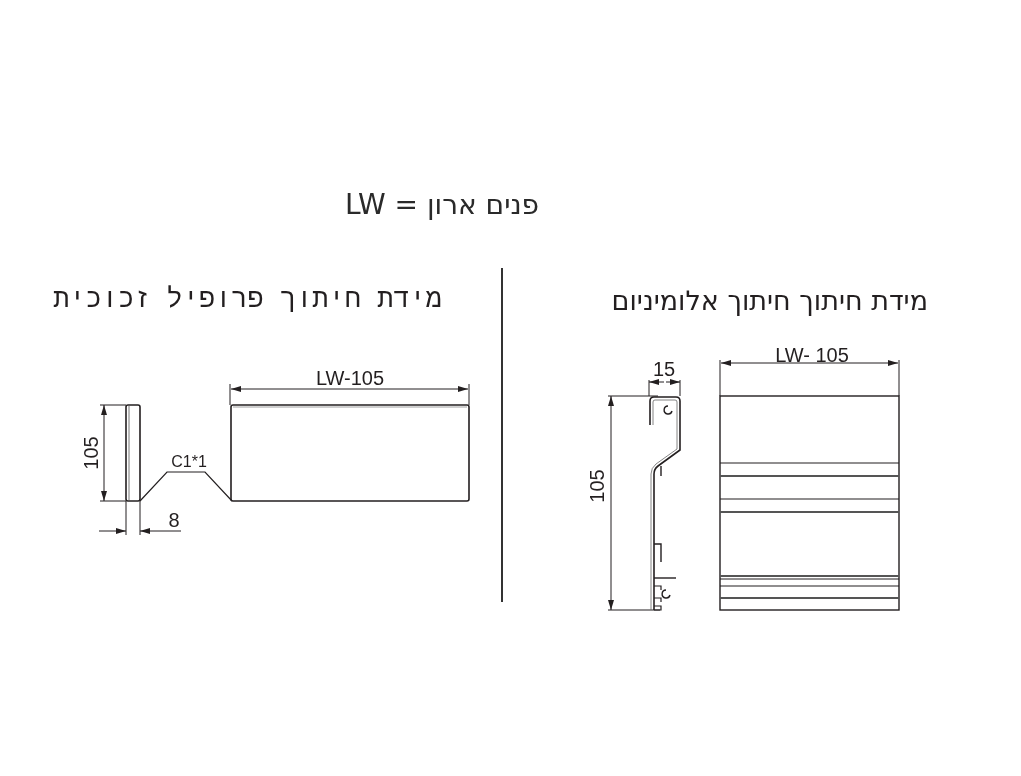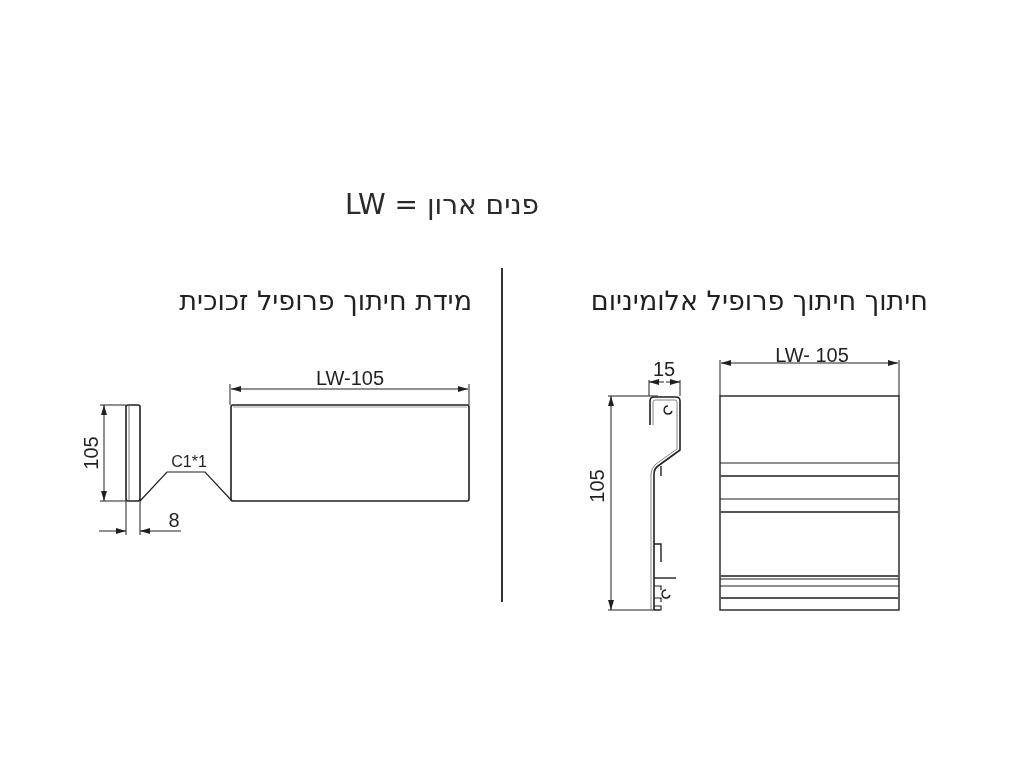--- a/index.html
+++ b/index.html
@@ -1,32 +1,32 @@
 <!DOCTYPE html>
 <html><head>
   <meta charset="utf-8">
   <style>
     html, body { margin: 0; padding: 0; background: #ffffff; }
     body { width: 1021px; height: 776px; position: relative; overflow: hidden; font-family: "DejaVu Sans", sans-serif; color: #231f20; }
     .abs { position: absolute; }
     .title { font-size: 28px; color: #2a2a2a; white-space: nowrap; }
     .main-title { left: 0; width: 884px; top: 188px; text-align: center; direction: ltr; }
     .sec-title { top: 285px; font-size: 27px; direction: rtl; white-space: nowrap; }
-    .left-title { right: 549px; }
+    .left-title { right: 579px; font-family: Liberation Mono, monospace; }
     .right-title { right: 93px; }
     svg { position: absolute; left: 0; top: 0; }
     .dim { font-family: "Liberation Sans", sans-serif; font-size: 20px; fill: #231f20; }
     .dim-sm { font-family: "Liberation Sans", sans-serif; font-size: 16px; fill: #231f20; }
   </style>
 </head>
 <body>
 
 <div class="abs title main-title">LW = פנים ארון</div>
 <div class="abs sec-title left-title">מידת חיתוך פרופיל זכוכית</div>
-<div class="abs sec-title right-title">חיתוך חיתוך פרופיל אלומיניום</div>
+<div class="abs sec-title right-title">מידת חיתוך חיתוך אלומיניום</div>
 
 <svg width="1021" height="776" viewBox="0 0 1021 776">
   <defs>
     <marker id="arr" viewBox="0 0 10 6" refX="10" refY="3" markerWidth="10" markerHeight="6" orient="auto-start-reverse">
       <path d="M0,0 L10,3 L0,6 z" fill="#231f20"></path>
     </marker>
   </defs>
 
   <line x1="502" y1="268" x2="502" y2="602" stroke="#333" stroke-width="2"></line>
 

